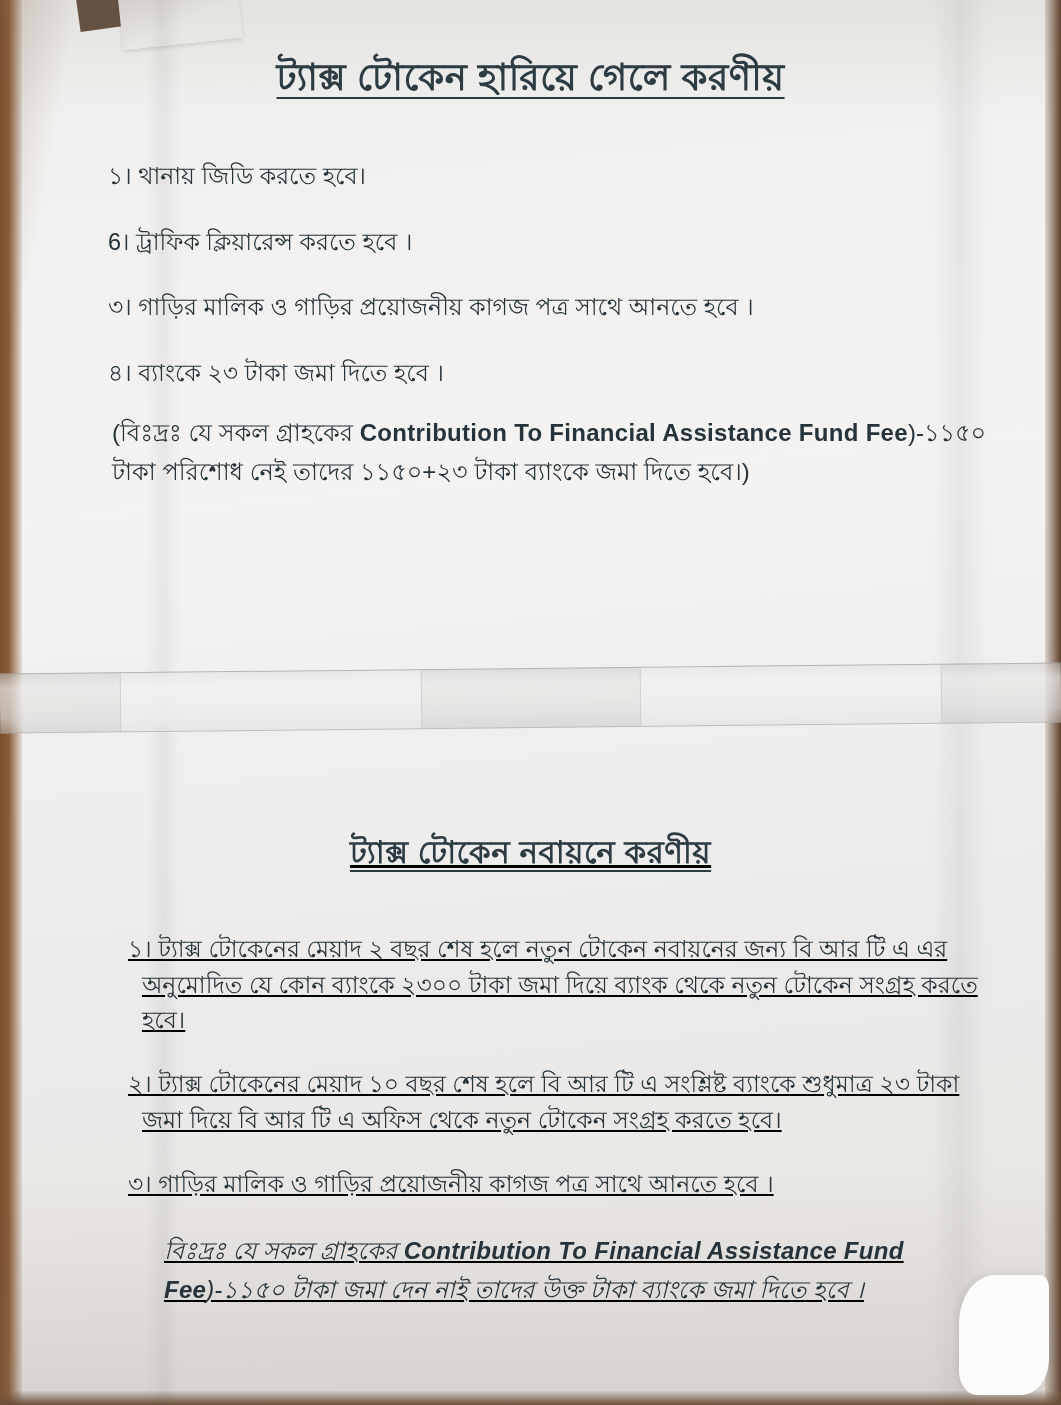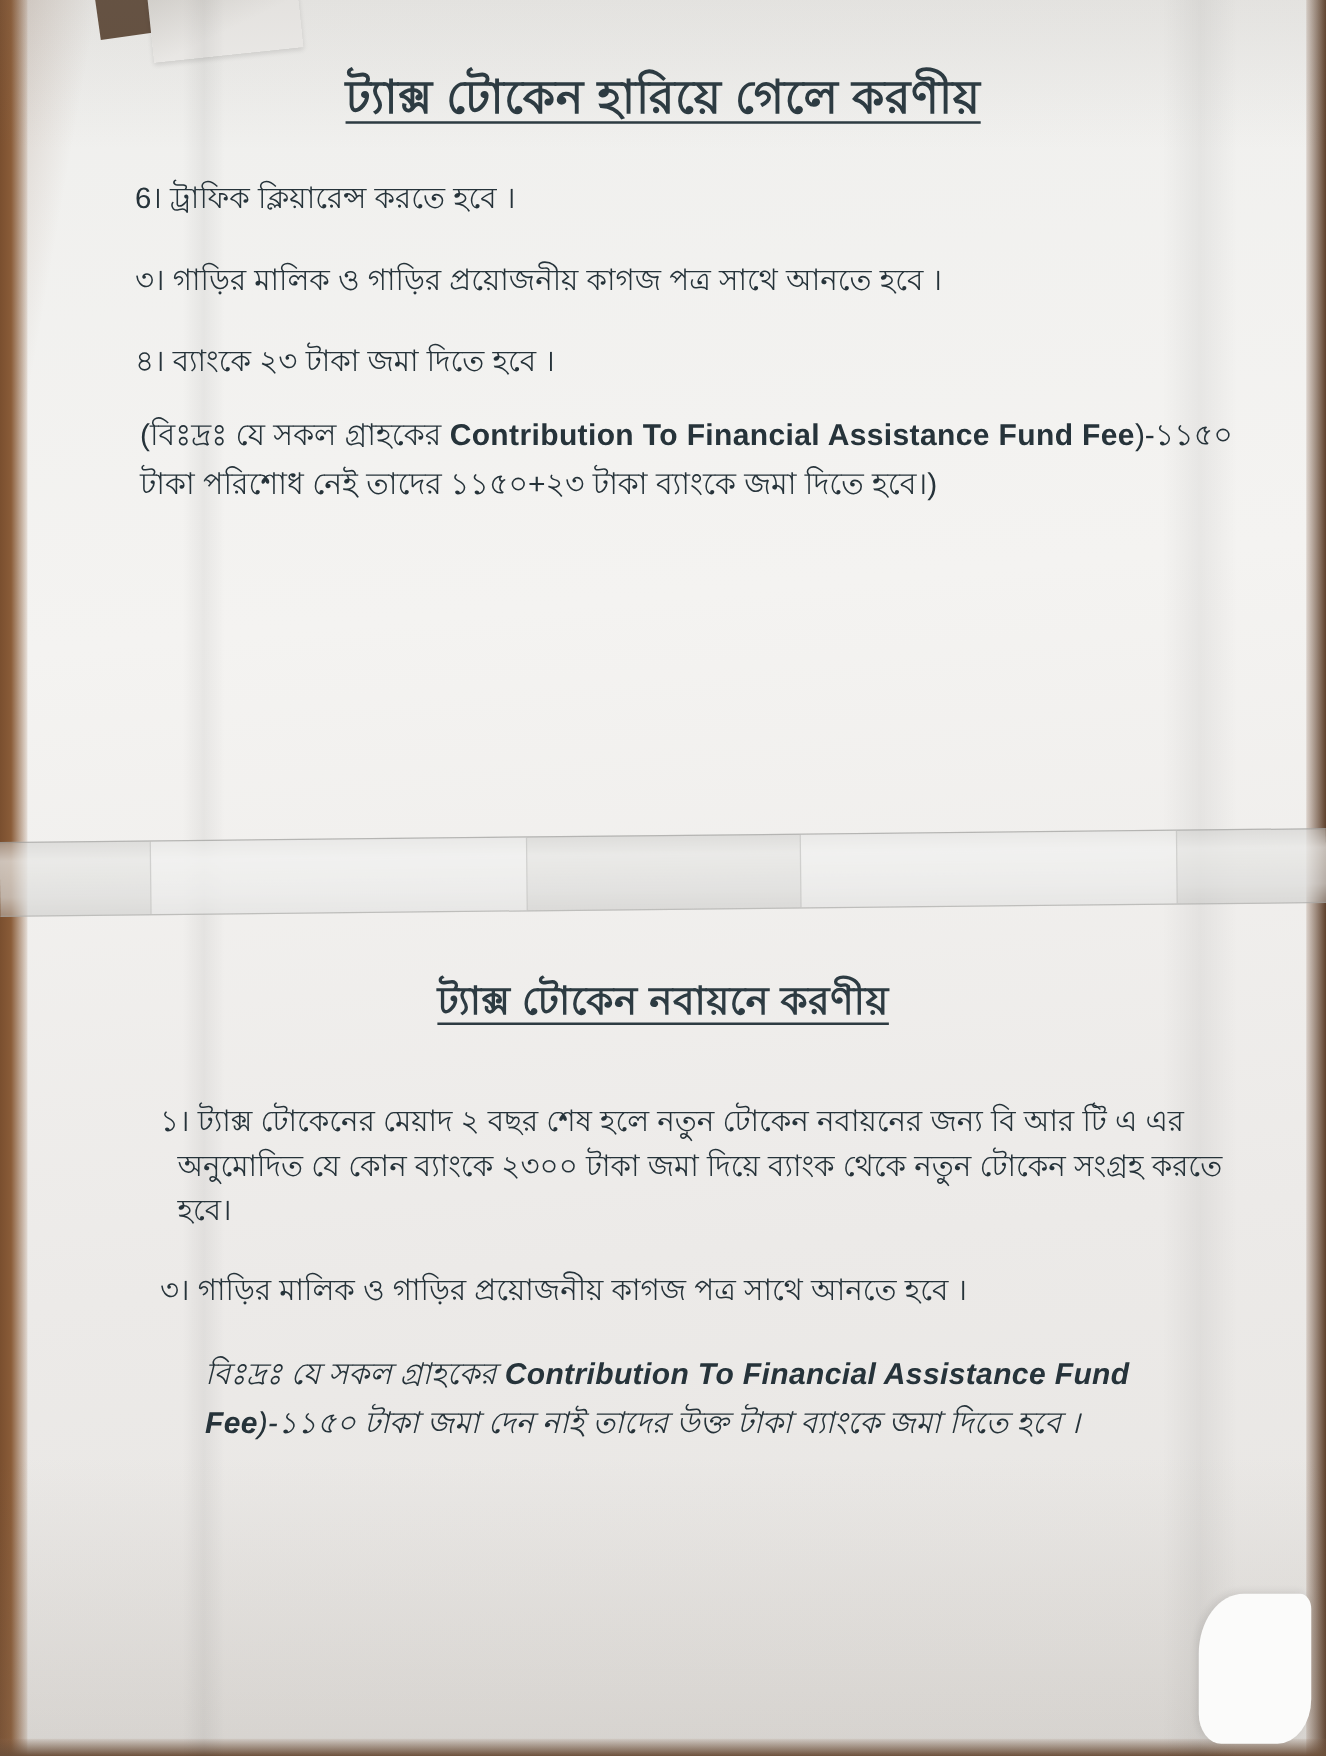--- a/index.html
+++ b/index.html
@@ -115,21 +115,21 @@
   }
 
   
   .content {
     position: absolute;
     left: 0; top: 0;
     width: 1061px; height: 1405px;
   }
   .section { position: absolute; left: 0; width: 1061px; }
   .section.one { top: 48px; }
-  .section.two { top: 776px; }
+  .section.two { top: 828px; text-decoration: underline; }
 
   h1 {
     margin: 0;
     text-align: center;
     font-size: 37px;
     font-weight: bold;
     color: #2d3b42;
     text-decoration: underline;
     text-decoration-thickness: 2px;
     text-underline-offset: 7px;
@@ -202,33 +202,35 @@
 
   <div class="shade-top"></div>
   <div class="shade-bottom"></div>
   <div class="blob-br"></div>
 
   <div class="content">
 
     <div class="section one s1">
       <h1>ট্যাক্স টোকেন হারিয়ে গেলে করণীয়</h1>
       <ul class="items">
+        <li class="item first">১। থানায় জিডি করতে হবে।</li>
         <li class="item">6। ট্রাফিক  ক্লিয়ারেন্স করতে হবে  ।</li>
         <li class="item">৩। গাড়ির মালিক ও গাড়ির প্রয়োজনীয় কাগজ পত্র সাথে আনতে হবে  ।</li>
         <li class="item">৪। ব্যাংকে ২৩ টাকা জমা দিতে হবে  ।</li>
       </ul>
       <p class="note">
         <span>(বিঃদ্রঃ যে সকল গ্রাহকের </span><span class="en">Contribution To Financial Assistance Fund Fee</span><span>)-১১৫০ টাকা পরিশোধ নেই তাদের ১১৫০+২৩ টাকা ব্যাংকে জমা দিতে হবে।)</span>
       </p>
     </div>
 
     <div class="section two s2">
       <h1 class="second">ট্যাক্স টোকেন নবায়নে করণীয়</h1>
       <ul class="items">
         <li class="item first">১। ট্যাক্স টোকেনের মেয়াদ ২ বছর শেষ হলে নতুন টোকেন নবায়নের জন্য বি আর টি  এ এর অনুমোদিত যে কোন ব্যাংকে ২৩০০ টাকা জমা দিয়ে ব্যাংক থেকে নতুন টোকেন সংগ্রহ করতে হবে।</li>
+        <li class="item">২।  ট্যাক্স টোকেনের মেয়াদ ১০ বছর শেষ হলে বি আর টি এ সংশ্লিষ্ট ব্যাংকে শুধুমাত্র ২৩ টাকা জমা দিয়ে বি আর টি এ  অফিস থেকে নতুন টোকেন সংগ্রহ করতে হবে।</li>
         <li class="item">৩।  গাড়ির মালিক ও গাড়ির প্রয়োজনীয় কাগজ পত্র সাথে আনতে হবে  ।</li>
       </ul>
       <p class="note">
         <span>বিঃদ্রঃ যে সকল গ্রাহকের </span><span class="en">Contribution To Financial Assistance Fund Fee</span><span>)-১১৫০ টাকা জমা দেন নাই তাদের উক্ত টাকা ব্যাংকে জমা দিতে হবে  ।</span>
       </p>
     </div>
 
   </div>
 </div>
 

